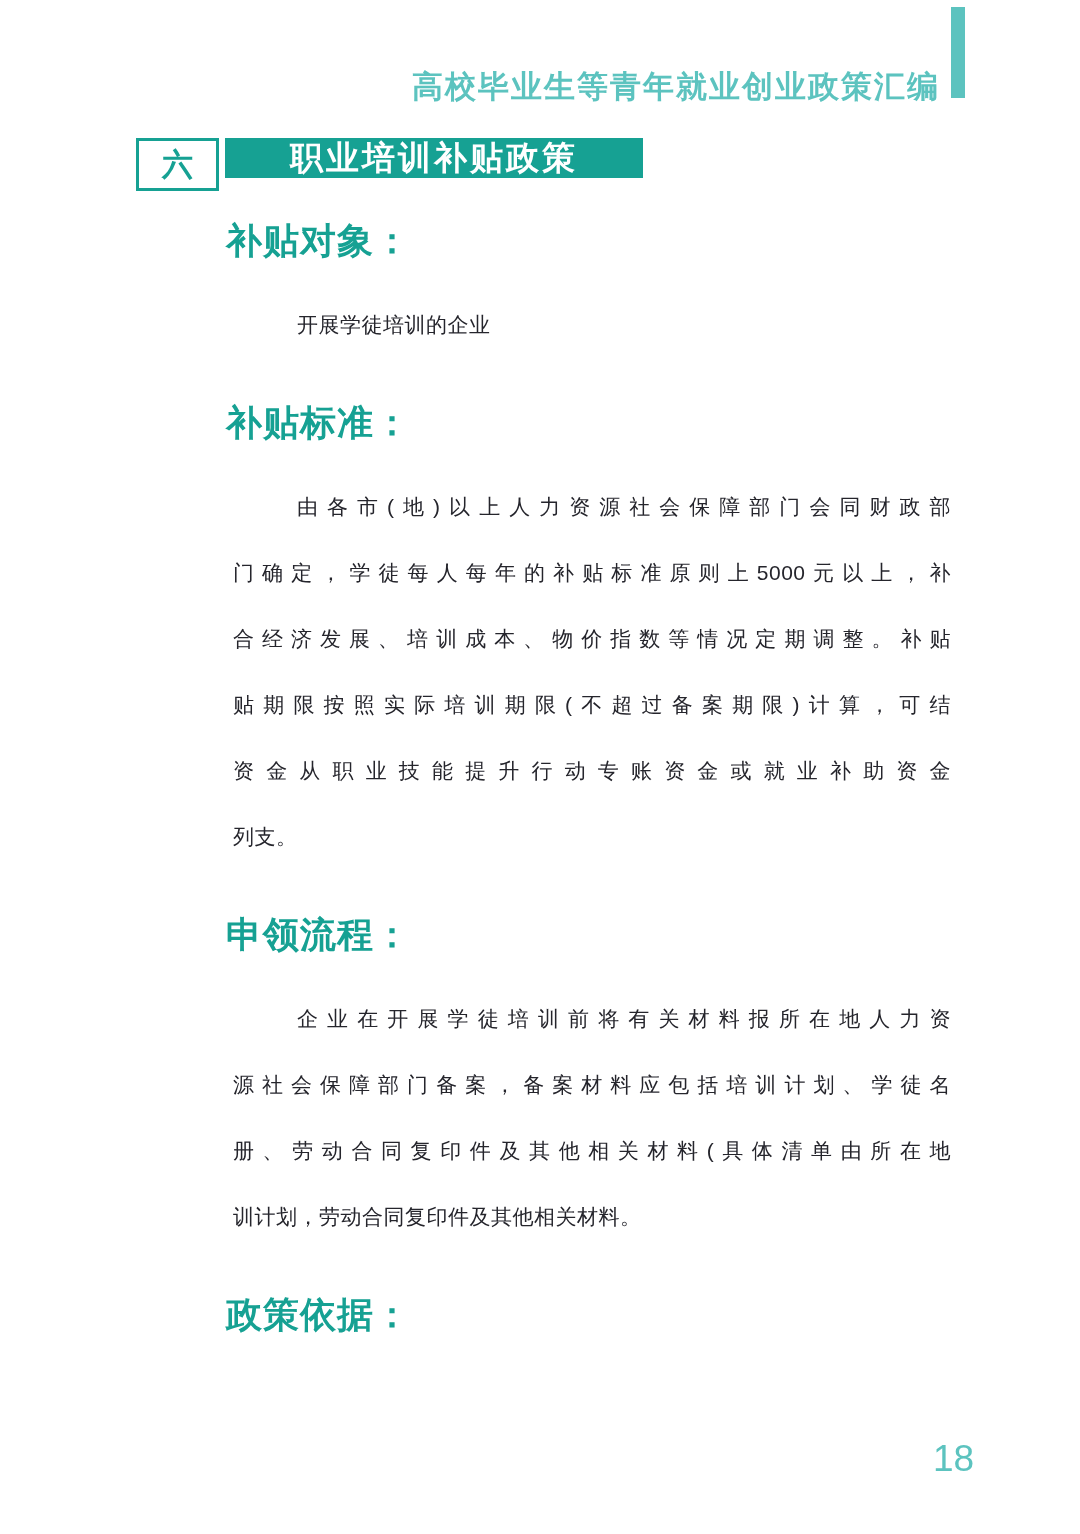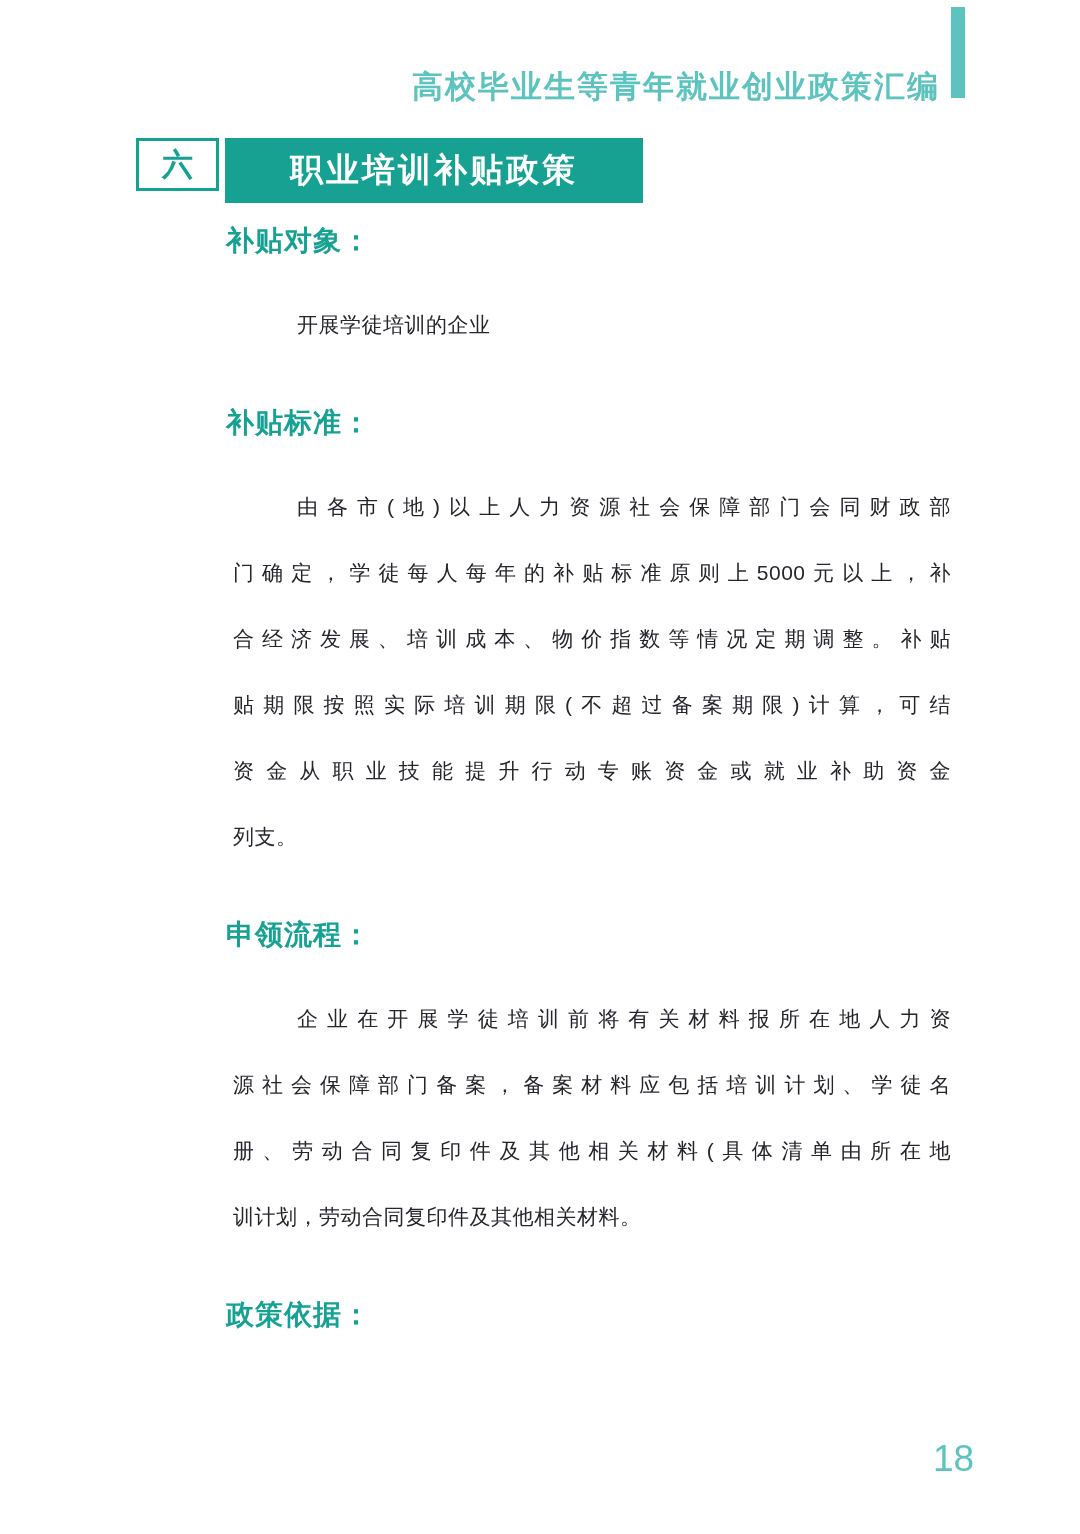--- a/index.html
+++ b/index.html
@@ -55,40 +55,40 @@
     display: flex;
     align-items: center;
     justify-content: center;
     font-size: 31px;
     font-weight: 700;
     color: var(--teal, #16a193);
     margin-right: 6px;
   }
   .section-title-bar {
     width: 418px;
-    height: 65px;
+    height: 40px;
     background: var(--teal, #16a193);
     display: flex;
     align-items: center;
     justify-content: center;
     font-size: 33px;
     font-weight: 700;
     letter-spacing: 3px;
     color: #ffffff;
   }
 
   
   .content {
     position: absolute;
     left: 205px;
     top: 196px;
     width: 760px;
   }
   .sec-heading {
-    font-size: 28px;
+    font-size: 36px;
     font-weight: 700;
     color: var(--teal, #16a193);
     letter-spacing: 1px;
     margin-top: 27px;
     margin-bottom: 13px;
     line-height: 48px;
   }
   .sec-heading:first-child { margin-top: 0; }
   .para { width: 100%; }
   .line {

